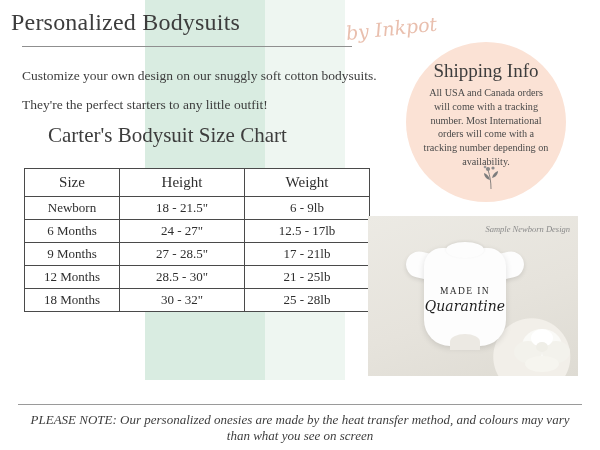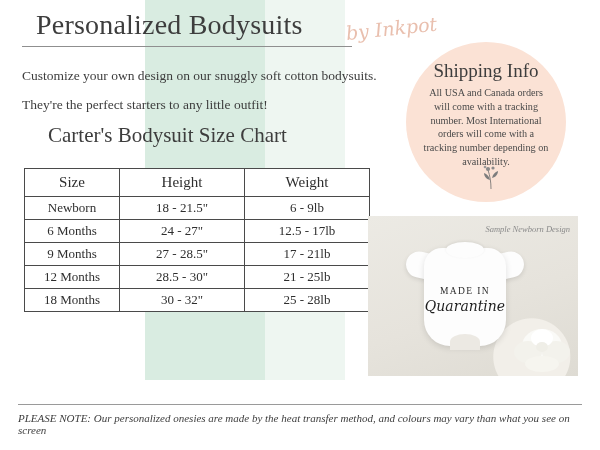--- a/index.html
+++ b/index.html
@@ -39,23 +39,23 @@
   
   .header {
     position: absolute;
     left: 0; top: 0;
     width: 600px;
     height: 52px;
     z-index: 3;
   }
   .title {
     position: absolute;
-    left: 36px;
+    left: 11px;
     top: 9px;
-    font-size: 28px;
+    font-size: 24px;
     letter-spacing: 0.2px;
     color: #3d3d3d;
     font-family: "Liberation Serif", serif;
   }
   .title-underline {
     position: absolute;
     left: 22px;
     top: 46px;
     width: 330px;
     height: 1px;
@@ -269,22 +269,22 @@
     width: 564px;
     height: 1px;
     background: #9a9a9a;
     z-index: 3;
   }
   .footer-note {
     position: absolute;
     left: 18px;
     top: 412px;
     width: 564px;
-    text-align: left;
-    font-size: 11px;
+    text-align: center;
+    font-size: 13px;
     font-style: italic;
     color: #3d3d3d;
     z-index: 3;
   }
 </style>
 </head>
 <body>
 
 <div class="bg-mint"></div>
 <div class="bg-mint-pale"></div>

